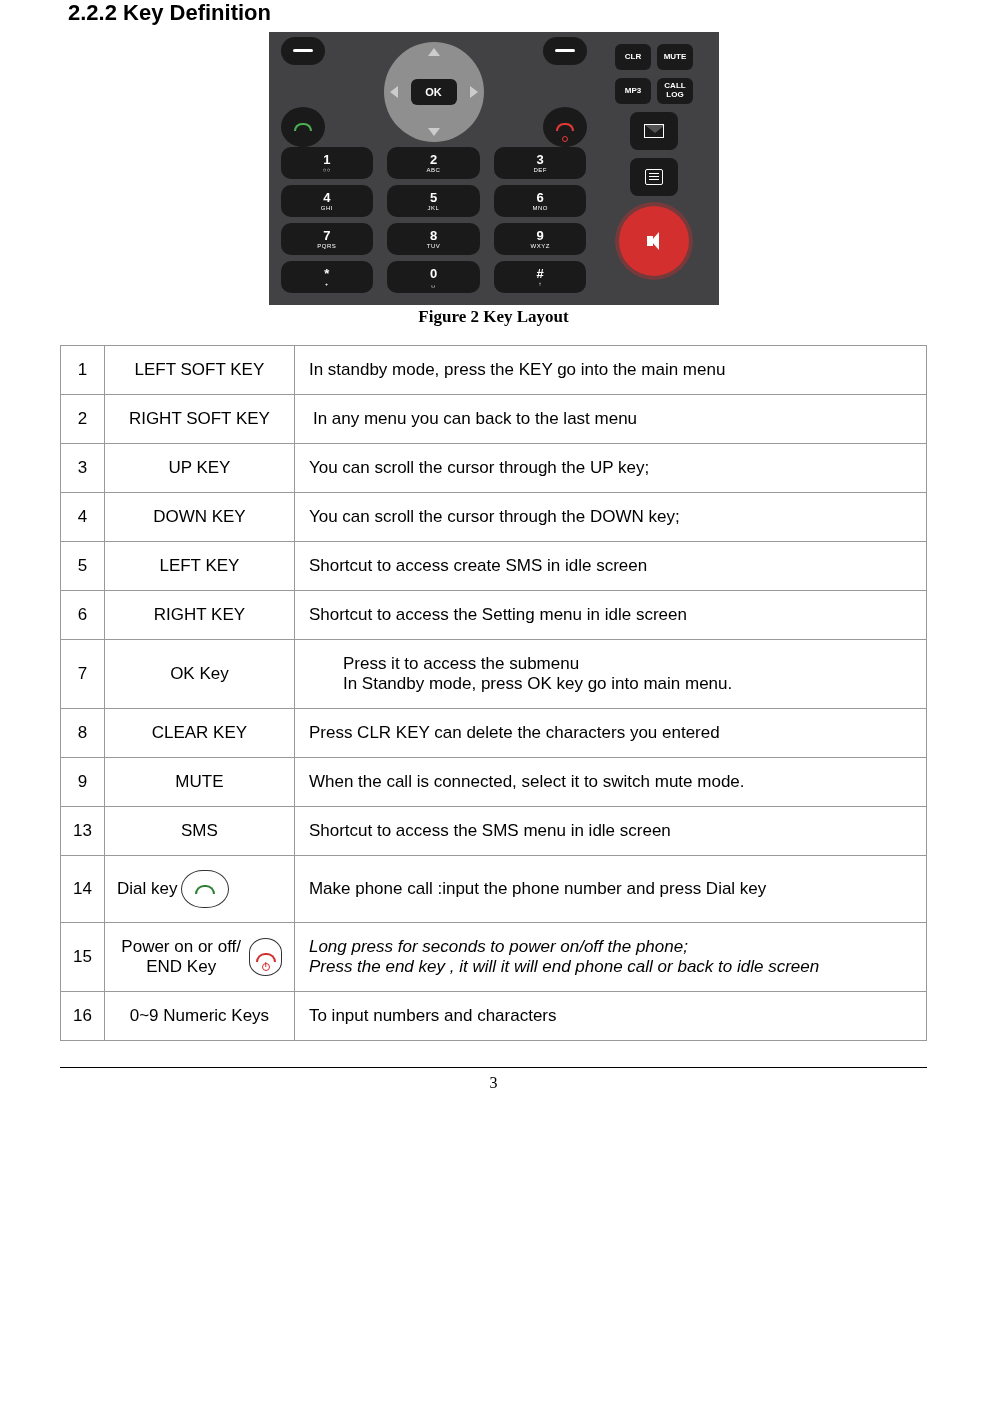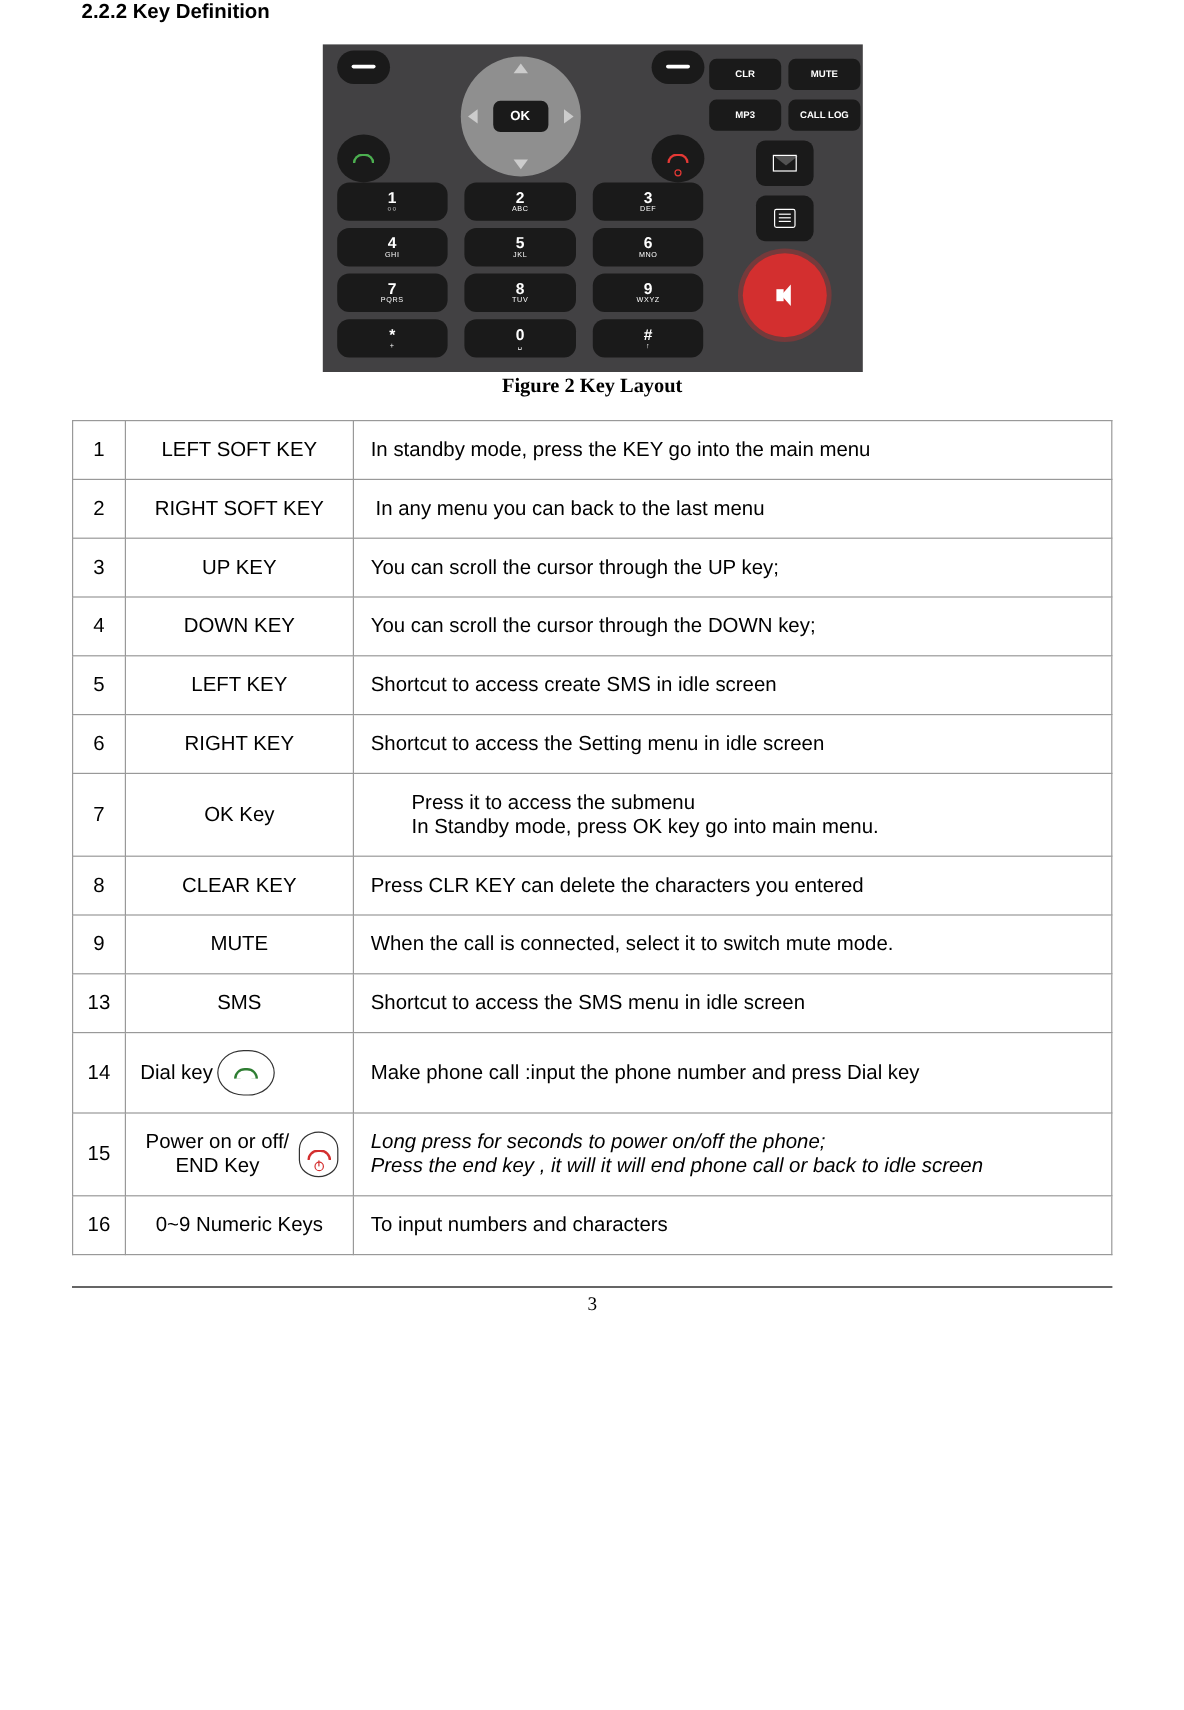--- a/index.html
+++ b/index.html
@@ -5,23 +5,23 @@
   * { box-sizing: border-box; margin: 0; padding: 0; }
   body {
     font-family: Arial, Helvetica, sans-serif;
     background: #fff;
     color: #000;
     width: 987px;
     margin: 0 auto;
     padding: 0 60px;
   }
   .section-heading {
-    font-size: 17px;
+    font-size: 22px;
     font-weight: bold;
-    margin-bottom: 17px;
+    margin-bottom: 6px;
     padding-left: 8px;
   }
   .keypad-wrap {
     display: flex;
     justify-content: center;
   }
   .keypad {
     background: #424143;
     width: 450px;
     padding: 12px;
@@ -62,21 +62,21 @@
   .num-key {
     background: #1a1a1a; border-radius: 10px; height: 32px;
     display: flex; flex-direction: column; align-items: center; justify-content: center;
     color: #fff;
   }
   .num-key .main { font-size: 13px; font-weight: bold; line-height: 1; }
   .num-key .sub { font-size: 6px; line-height: 1; margin-top: 1px; letter-spacing: 0.5px; }
 
   .side-pair { display:flex; gap:6px; }
   .side-btn {
-    width:60px; height:26px; background:#1a1a1a; border-radius:6px;
+    width:36px; height:26px; background:#1a1a1a; border-radius:6px;
     color:#fff; font-size:8px; font-weight:bold; display:flex; align-items:center; justify-content:center; text-align:center; line-height:1.1;
   }
   .side-icon-btn { width:48px; height:38px; background:#1a1a1a; border-radius:8px; display:flex; align-items:center; justify-content:center; }
   .env-ic { width:20px; height:14px; border:1.5px solid #fff; position:relative; }
   .env-ic::after { content:""; position:absolute; top:0; left:0; width:0; height:0; border-left:10px solid transparent; border-right:10px solid transparent; border-top:8px solid #fff; opacity:0.25; }
   .book-ic { width:18px; height:16px; border:1.5px solid #fff; border-radius:2px; position:relative; }
   .book-ic::before { content:""; position:absolute; left:3px; top:3px; right:3px; height:1px; background:#fff; box-shadow:0 3px 0 #fff, 0 6px 0 #fff; }
   .speaker-btn {
     width:70px; height:70px; background:#d32f2f; border-radius:50%;
     box-shadow: 0 0 0 4px rgba(211,47,47,0.35);

